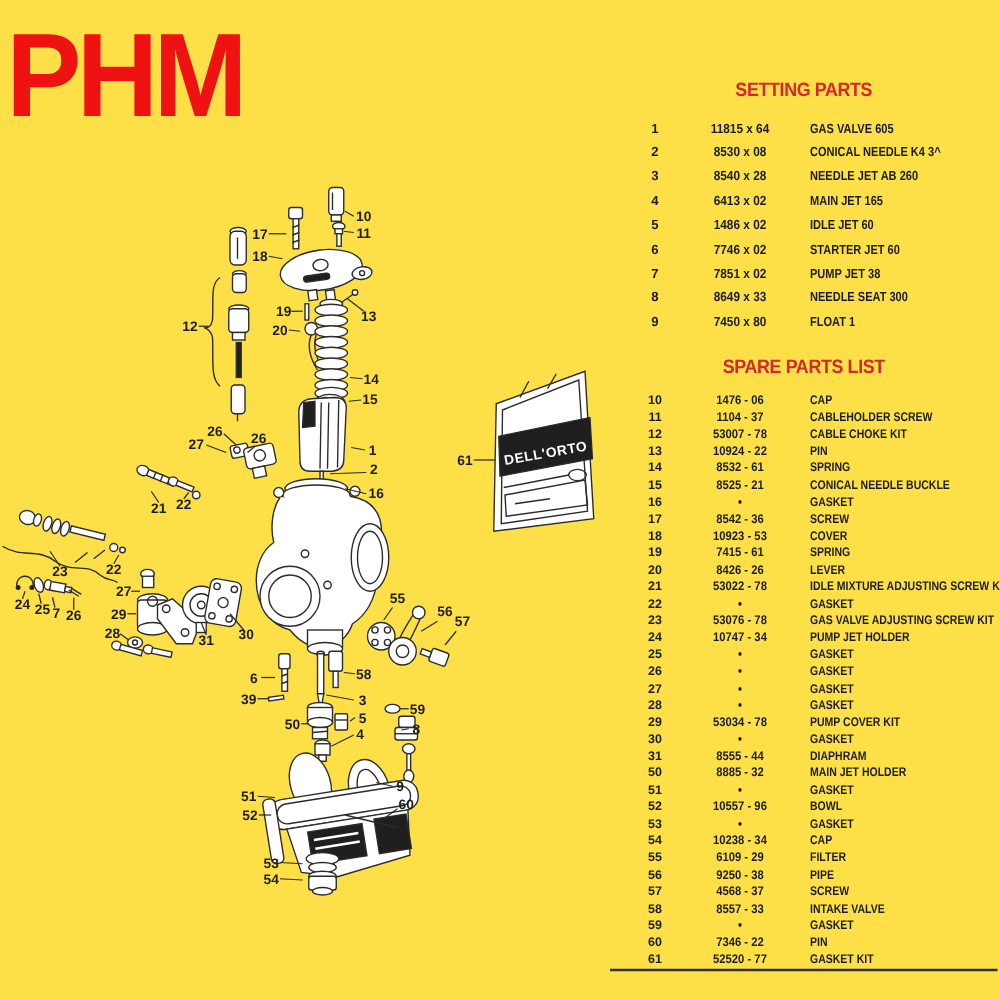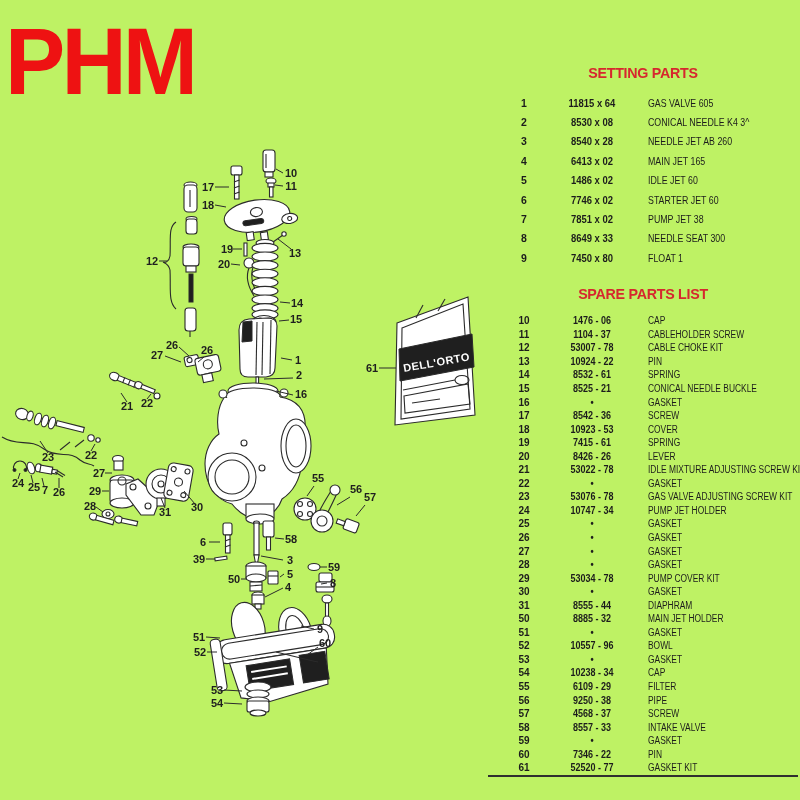--- a/index.html
+++ b/index.html
@@ -1,16 +1,16 @@
 <!DOCTYPE html>
 <html style="--logo-red: #ee1212; --heading-red: #d6272e; --ink: #1c1c1c;"><head>
 <meta charset="utf-8">
 <style>
   html,body{margin:0;padding:0;background:#ffffff;}
-  #canvas{position:relative;width:800px;height:800px;background:#bef264;overflow:hidden;
+  #canvas{position:relative;width:800px;height:800px;background:#fde047;overflow:hidden;
           font-family:"Liberation Sans",sans-serif;color:var(--ink,#1c1c1c);}
   
   #logo{position:absolute;left:5px;top:14px;font-size:95px;font-weight:bold;line-height:1;
         letter-spacing:-4px;color:var(--logo-red,#ee1212);transform:scaleX(.95);transform-origin:0 0;}
   
   #art{position:absolute;left:0;top:0;width:800px;height:800px;}
   .ln{stroke:#2b2b2b;stroke-width:1.1;fill:none;}
   .fw{stroke:#2b2b2b;stroke-width:1.1;fill:#ffffff;}
   .fd{stroke:#2b2b2b;stroke-width:1;fill:#1f1f1f;}
   .callout-line{stroke:#2b2b2b;stroke-width:1;}
@@ -23,21 +23,21 @@
   #setting-title{top:40px;}
   #spare-title{top:261px;}
   .ptable{position:absolute;left:0;width:100%;}
   #setting-rows{top:69px;}
   #spare-rows{top:290px;border-bottom:2px solid #2f2f2f;}
   .prow{display:grid;grid-template-columns:72px 64px 1fr;align-items:center;}
   #setting-rows .prow{height:19.4px;font-size:10.5px;}
   #spare-rows .prow{height:13.55px;font-size:10px;}
   .c-no{text-align:center;font-weight:bold;}
   .c-code{text-align:center;font-weight:bold;white-space:nowrap;transform:scaleX(.9);}
-  .c-desc{padding-left:24px;font-weight:normal;white-space:nowrap;}
+  .c-desc{padding-left:24px;font-weight:bold;white-space:nowrap;}
   .c-desc span{display:inline-block;transform:scaleX(.84);transform-origin:0 50%;}
 </style>
 </head>
 <body>
 
 <div id="canvas">
 
   <div id="logo">PHM</div>
 
   <svg id="art" viewBox="0 0 800 800" xmlns="http://www.w3.org/2000/svg">

